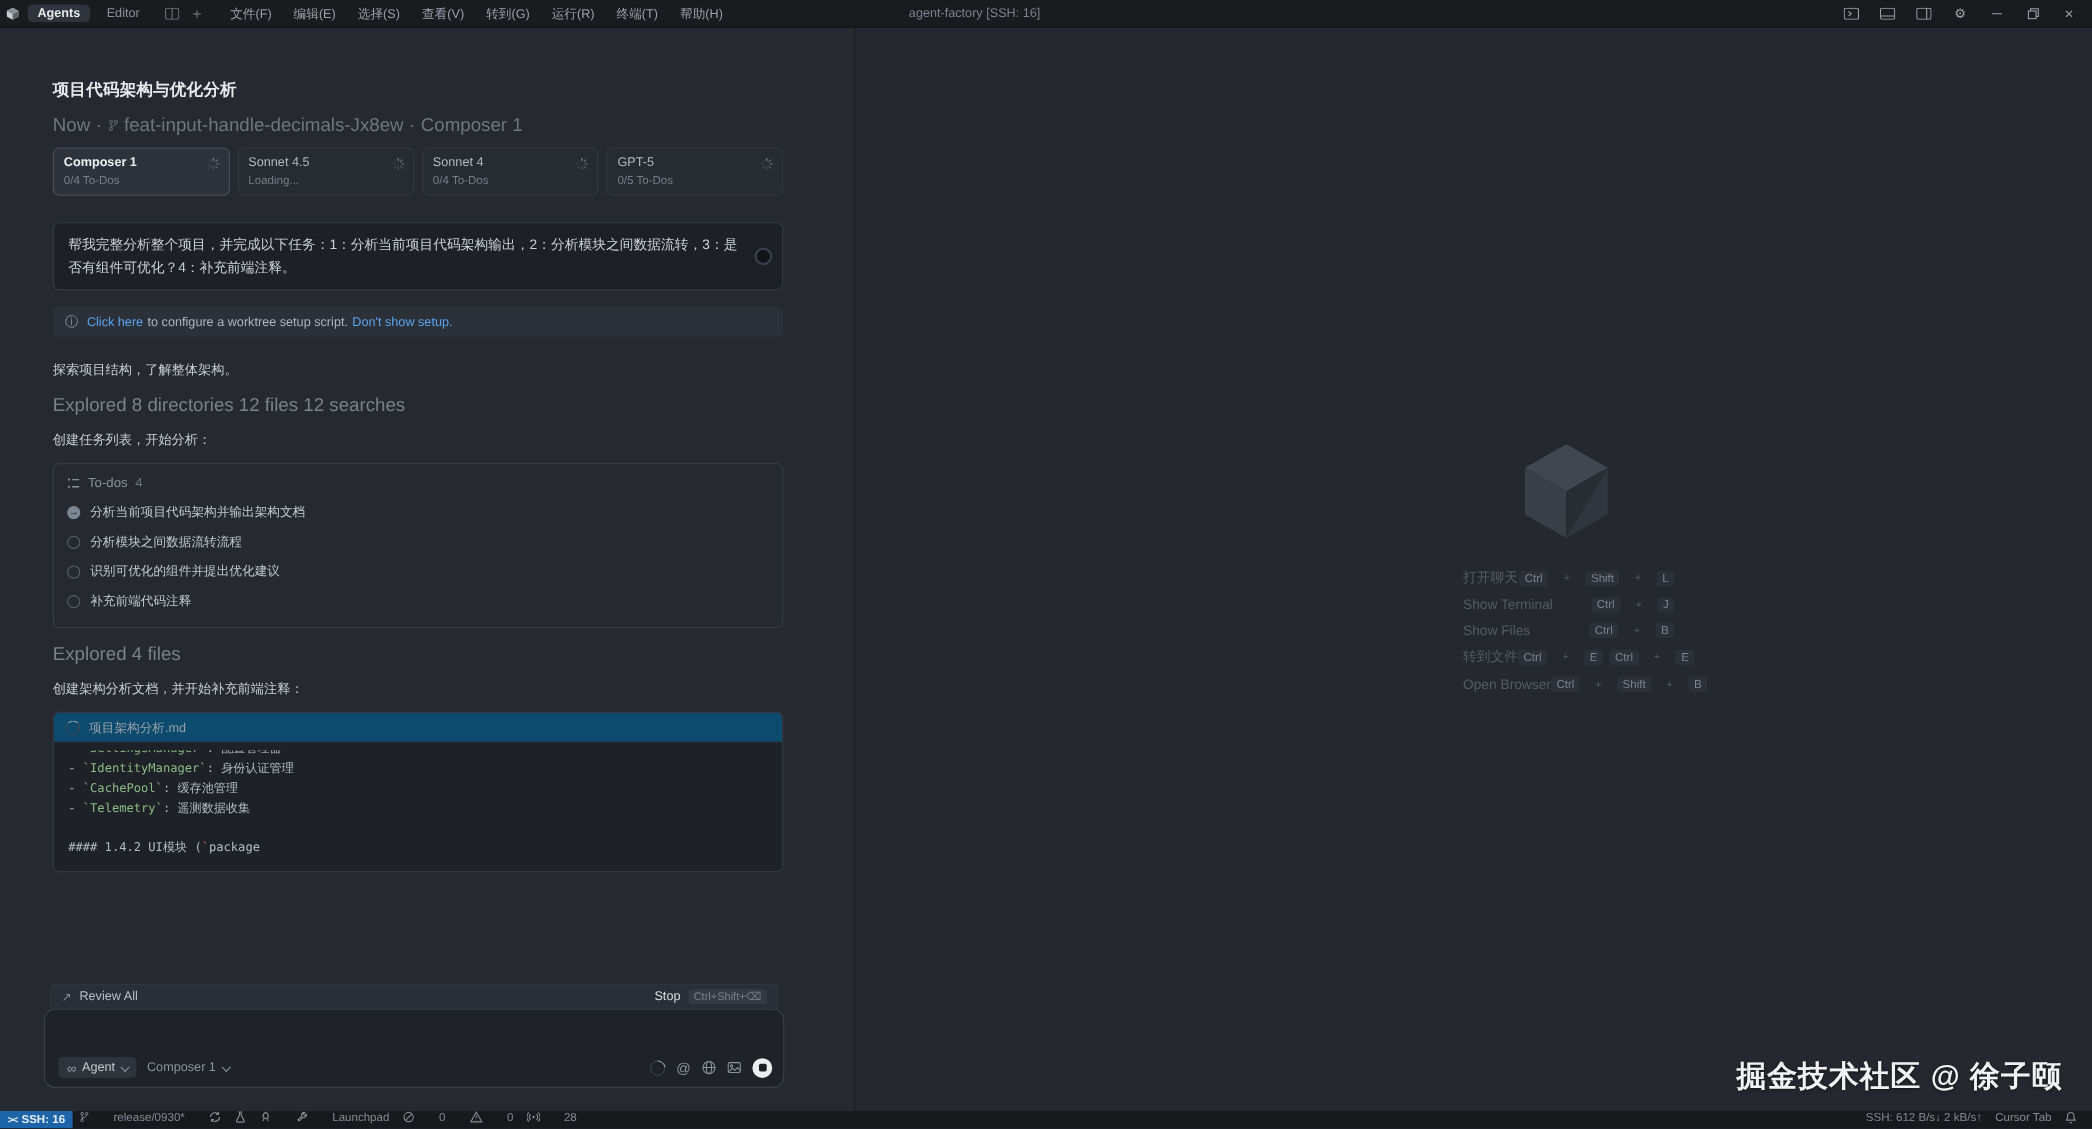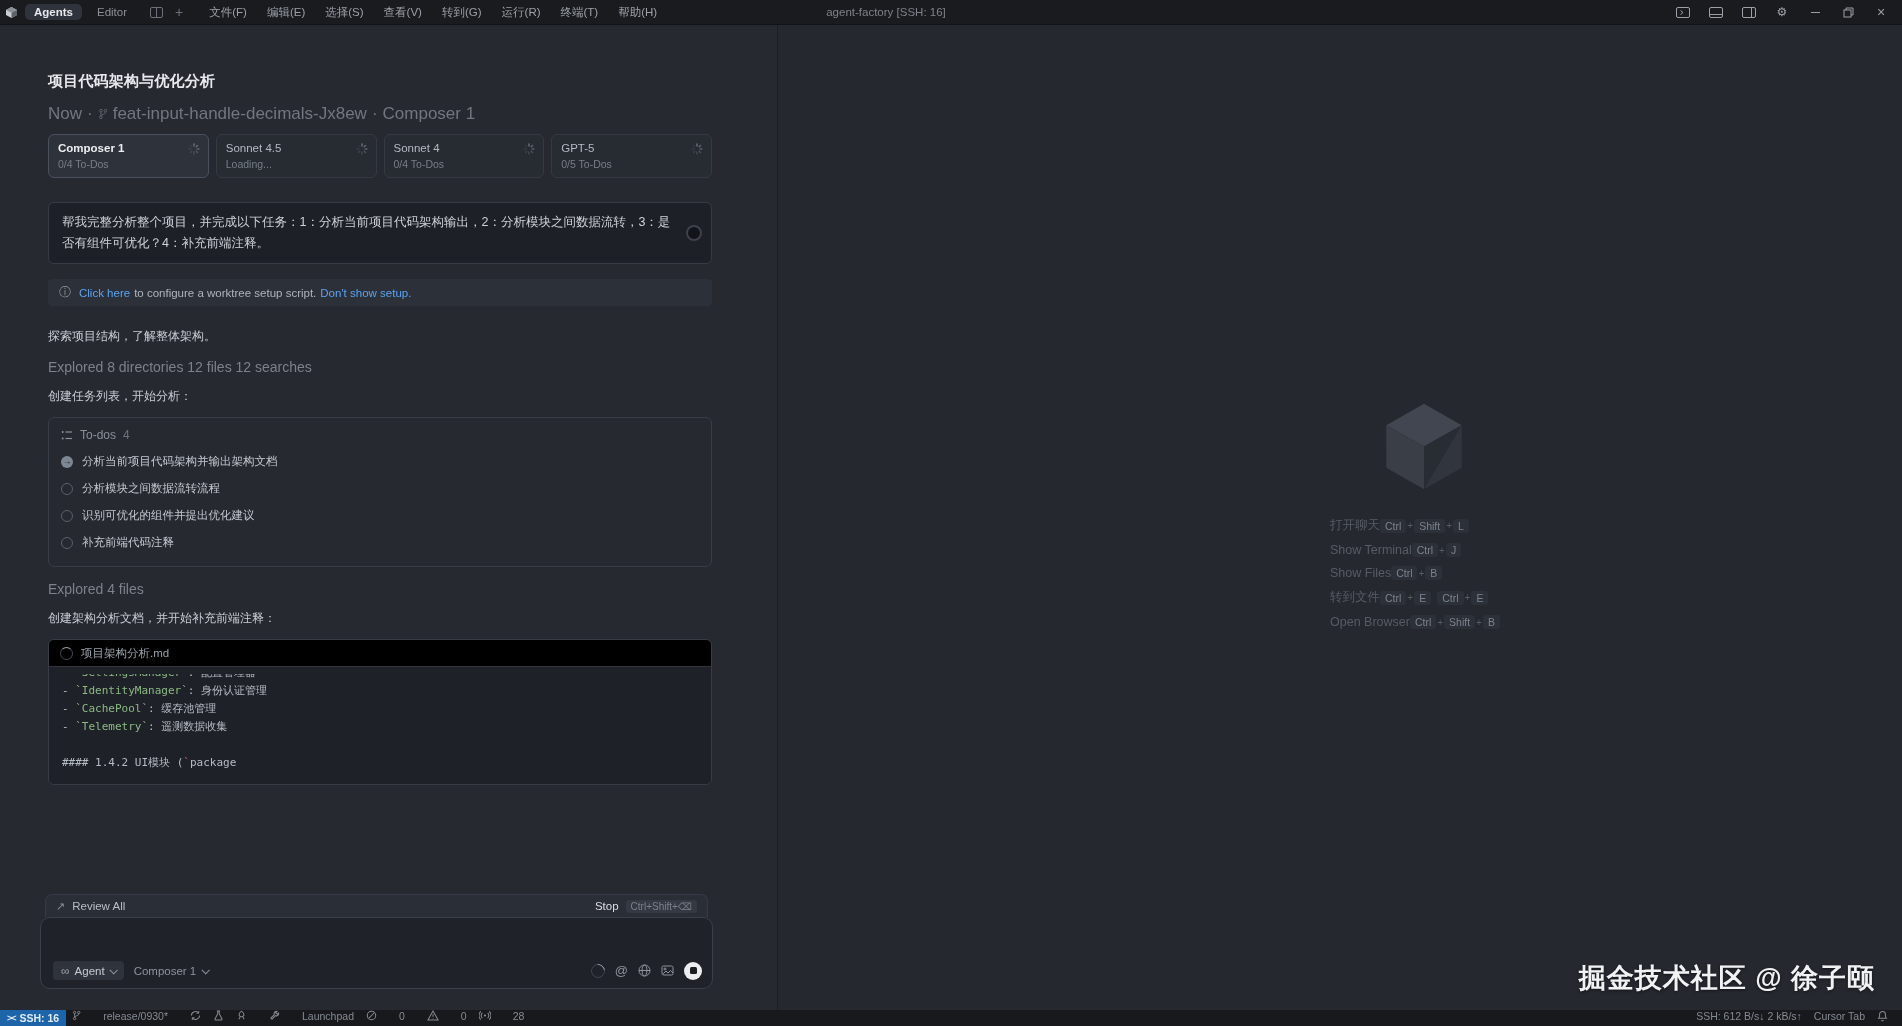--- a/index.html
+++ b/index.html
@@ -42,33 +42,33 @@
   .card .spinner{position:absolute;right:8px;top:8px;}
 
   .user-msg{margin-top:24px;background:#1d2026;border:1px solid #363b45;border-radius:6px;padding:9px 34px 9px 13px;font-size:12.5px;line-height:1.68;color:#ced2d9;position:relative;}
   .msg-circle{position:absolute;right:9px;top:50%;margin-top:-8px;width:12px;height:12px;border-radius:50%;background:#121419;border:2px solid #3c414b;}
 
   .banner{margin-top:15px;background:#2c3039;border-radius:4px;height:27px;display:flex;align-items:center;padding:0 11px;font-size:11.5px;color:#aeb4bd;gap:4px;}
   .banner .info-i{color:#8b96a6;margin-right:4px;font-size:12px;}
   .blue-link{color:#5aa3f0;cursor:pointer;}
 
   p.body{margin:22px 0 0;font-size:12px;color:#c9cdd4;}
-  p.muted{margin:14px 0 0;font-size:14px;color:#7c818a;}
+  p.muted{margin:14px 0 0;font-size:17px;color:#7c818a;}
   p.tight{margin-top:13px;}
 
   .todos{margin-top:12px;border:1px solid #373c46;border-radius:6px;padding:8px 12px 10px;}
   .todos-head{display:flex;align-items:center;gap:7px;font-size:12px;color:#8a9099;padding:2px 0 6px;}
   .todos-count{color:#6d737d;}
   .todo-item{display:flex;align-items:center;gap:9px;padding:6px 0;font-size:11.5px;color:#c3c8cf;}
   .todo-dot{width:12px;height:12px;border-radius:50%;box-sizing:border-box;border:1.3px solid #596069;flex:none;display:flex;align-items:center;justify-content:center;}
   .todo-item.active .todo-dot{border:none;background:#7d8793;}
   .todo-item.active .todo-dot::after{content:'→';font-size:8.5px;color:#15171c;font-weight:700;line-height:1;}
 
   .fileblock{margin-top:12px;border:1px solid #373c46;border-radius:6px;overflow:hidden;}
-  .fb-head{height:26px;display:flex;align-items:center;gap:8px;padding:0 11px;font-size:11.5px;color:#9aa0a9;background:#000000;border-bottom:1px solid #31353e;text-align:center;}
+  .fb-head{height:26px;display:flex;align-items:center;gap:8px;padding:0 11px;font-size:11.5px;color:#9aa0a9;background:#0c4a6e;border-bottom:1px solid #31353e;text-align:center;}
   .arc{width:11px;height:11px;border:1.6px solid #414751;border-top-color:#9aa1ab;border-radius:50%;flex:none;}
   .fb-code{background:#1e2127;padding:7px 13px 12px;font-family:"DejaVu Sans Mono",monospace;font-size:11px;}
   .code-line{height:18px;line-height:18px;white-space:pre;}
   .code-line.clipped{height:8px;overflow:hidden;}
   .code-line.clipped .cl-inner{display:block;margin-top:-10px;}
   .seg-plain{color:#b6bcc4;}
   .seg-code{color:#8cba84;}
   .seg-red{color:#d1655f;}
 
   
@@ -87,24 +87,24 @@
   .thread-sel{display:flex;align-items:center;gap:6px;font-size:11.5px;color:#8d939b;}
   .row-spacer{flex:1;}
   .in-icon{color:#8d939b;display:flex;align-items:center;font-size:13px;}
   .arc2{width:12px;height:12px;border:1.6px solid #3c424c;border-top-color:#9aa1ab;border-radius:50%;transform:rotate(40deg);}
   .send-stop{width:18px;height:18px;border-radius:50%;background:#eceef0;display:flex;align-items:center;justify-content:center;}
   .send-stop span{width:7px;height:7px;background:#1c1e23;border-radius:1.5px;display:block;}
 
   
   .cube{position:absolute;left:1383px;top:402px;z-index:1;}
   #shortcuts{position:absolute;left:1330px;top:517px;width:192px;display:flex;flex-direction:column;gap:9px;}
-  .sc-row{display:flex;align-items:center;}
+  .sc-row{display:flex;align-items:center;justify-content:space-between;}
   .sc-label{font-size:12.5px;color:#565c64;white-space:nowrap;}
   .sc-keys{display:flex;align-items:center;gap:6px;}
-  .chord{display:flex;align-items:center;gap:1px;}
+  .chord{display:flex;align-items:center;gap:14px;}
   .pill{background:#2c3038;border-radius:3px;padding:1px 5px;font-size:10.5px;color:#7d838c;}
   .plus{font-size:10px;color:#565c64;}
 
   .watermark{position:absolute;right:27px;bottom:30px;font-size:27px;font-weight:600;color:#f0f2f4;letter-spacing:1px;text-shadow:0 1px 3px rgba(0,0,0,.55);z-index:6;}
 
   
   .statusbar{position:absolute;left:0;bottom:0;width:100%;height:16px;background:#17191d;display:flex;align-items:center;font-size:10.5px;color:#858b93;z-index:10;}
   .sb-left{display:flex;align-items:center;height:100%;}
   .sb-badge{background:#1d64a9;color:#e2ecf5;height:100%;display:flex;align-items:center;padding:0 7px;gap:4px;font-weight:600;}
   .sb-item{display:flex;align-items:flex-start;gap:22px;padding:0 6px;height:100%;}

